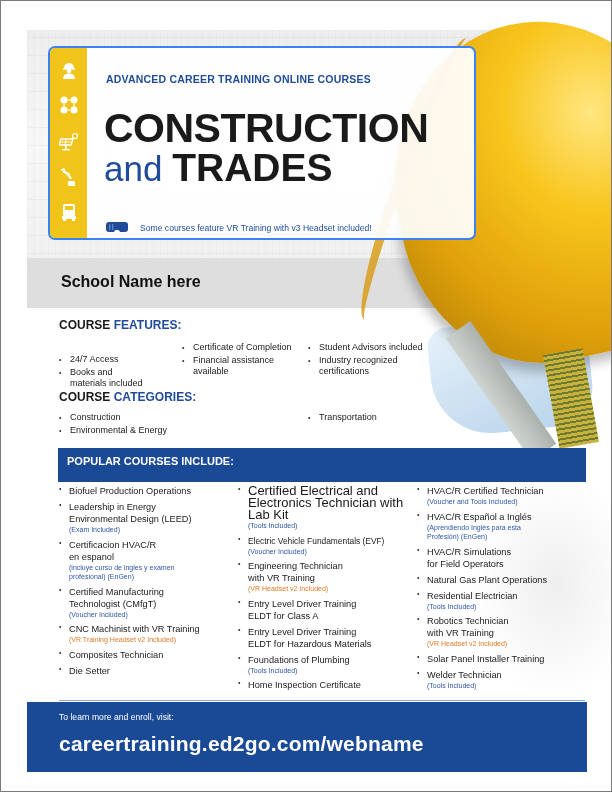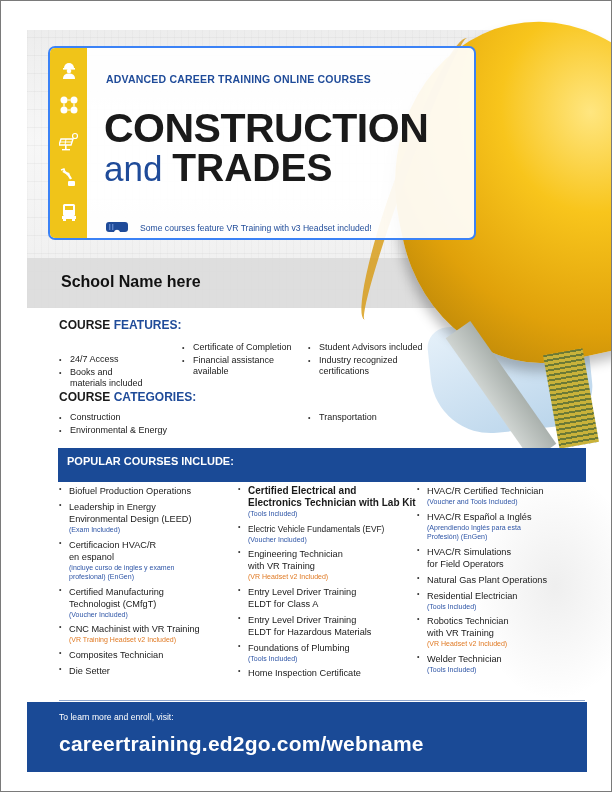--- a/index.html
+++ b/index.html
@@ -213,21 +213,21 @@
     <div class="course">
         <span class="course-name">Composites Technician</span>
       </div>
     <div class="course">
         <span class="course-name">Die Setter</span>
       </div>
   </div>
 
   <div class="course-col" style="left:237px; width:185px;">
     <div class="course">
-        <span class="course-name" style="font-size:10px;font-weight:bold;">Certified Electrical and
+        <span class="course-name" style="font-size:13px;">Certified Electrical and
 Electronics Technician with Lab Kit</span>
         <span class="course-note note-blue">(Tools Included)</span>
       </div>
     <div class="course">
         <span class="course-name" style="font-size:8.4px;">Electric Vehicle Fundamentals (EVF)</span>
         <span class="course-note note-blue">(Voucher Included)</span>
       </div>
     <div class="course">
         <span class="course-name">Engineering Technician
 with VR Training</span>
@@ -268,20 +268,23 @@
         <span class="course-name">Natural Gas Plant Operations</span>
       </div>
     <div class="course">
         <span class="course-name">Residential Electrician</span>
         <span class="course-note note-blue">(Tools Included)</span>
       </div>
     <div class="course">
         <span class="course-name">Robotics Technician
 with VR Training</span>
         <span class="course-note note-orange">(VR Headset v2 Included)</span>
+      </div>
+    <div class="course">
+        <span class="course-name">Solar Panel Installer Training</span>
       </div>
     <div class="course">
         <span class="course-name">Welder Technician</span>
         <span class="course-note note-blue">(Tools Included)</span>
       </div>
   </div>
 
   <div class="footer-line"></div>
   <div class="footer">
     <div class="footer-small">To learn more and enroll, visit:</div>

